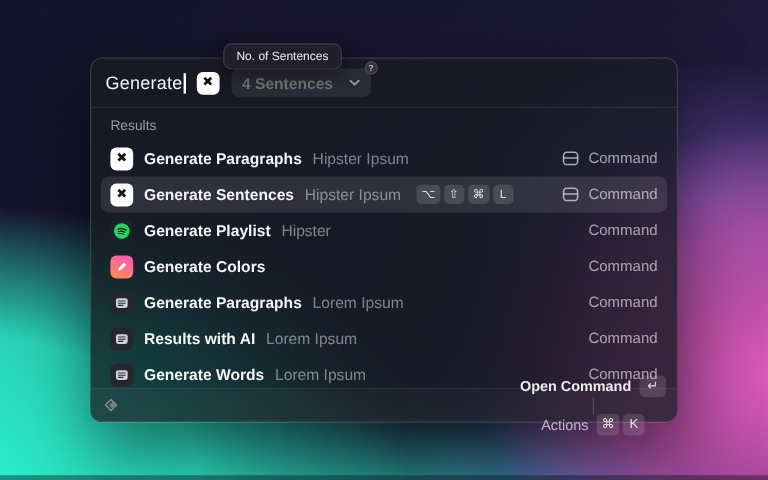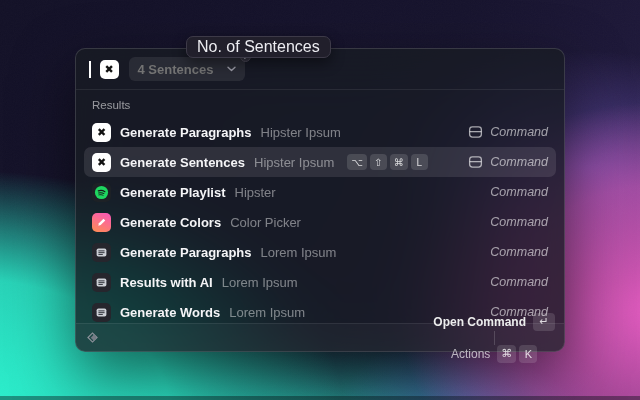--- a/index.html
+++ b/index.html
@@ -19,21 +19,21 @@
   }
   .bg-noise { position:absolute; inset:0; opacity:.5; pointer-events:none; }
   .bottom-edge { position:absolute; left:0; right:0; bottom:0; height:4px;
     background:rgba(8,14,20,0.4); }
 
   
   .tooltip { position:absolute; left:186px; top:36px; height:22px; padding:0 10px;
     display:flex; align-items:center; z-index:40;
     background:#211f2b; border:1px solid #3d3a48; border-radius:7px;
     box-shadow:0 5px 14px rgba(0,0,0,0.45);
-    color:#ececf1; font-size:16px; white-space:nowrap; }
+    color:#ececf1; font-size:10px; white-space:nowrap; }
 
   
   .window { position:absolute; left:75px; top:48px; width:490px; height:304px; z-index:10;
     display:flex; flex-direction:column;
     background:rgba(24,27,34,0.8);
     -webkit-backdrop-filter:blur(30px) saturate(1.4); backdrop-filter:blur(30px) saturate(1.4);
     border:1px solid rgba(255,255,255,0.14); border-radius:10px;
     box-shadow:0 24px 60px rgba(0,0,0,0.5); }
 
   
@@ -68,21 +68,21 @@
   .tile-lorem { background:#26262d; }
   .tile-color { background:linear-gradient(205deg,#fa58b6 5%,#ff9346 110%); }
   .title { font-size:13px; font-weight:600; color:#f5f5f7; white-space:nowrap; }
   .subtitle { margin-left:9px; font-size:13px; color:rgba(255,255,255,0.45); white-space:nowrap; }
   .shortcuts { margin-left:13px; display:flex; gap:3px; }
   .kbd { height:16px; min-width:17px; padding:0 4px; border-radius:4px;
     background:rgba(255,255,255,0.13); color:rgba(255,255,255,0.8);
     font-size:10px; display:flex; align-items:center; justify-content:center; }
   .spacer { flex:1; }
   .accessory { display:flex; align-items:center; gap:7px;
-    color:rgba(255,255,255,0.58); font-size:12.5px;font-style:italic; }
+    color:rgba(255,255,255,0.58); font-size:12.5px; }
   .panel-icon { display:flex; color:rgba(255,255,255,0.62); }
 
   
   .footer { height:28px; flex:none; display:flex; align-items:center; padding:0 9px;
     border-top:1px solid rgba(255,255,255,0.08);
     background:rgba(255,255,255,0.03);
     border-radius:0 0 9px 9px; }
   .footer-right { margin-left:auto; display:flex; align-items:center;flex-direction:column; }
   .footer-action-label { font-size:12px; font-weight:600; color:#eceded; }
   .footer .kbd.big { height:18px; min-width:22px; font-size:11px; margin-left:7px; }
@@ -108,20 +108,21 @@
 </svg>
 <div class="bottom-edge"></div>
 
 <div class="tooltip">
   <span>No. of Sentences</span>
 </div>
 
 <div class="window">
 
   <div class="search-bar">
+    <span class="search-text">Generate</span>
     <span class="caret"></span>
     <span class="ext-slot">
         <span class="icon-tile tile-x">
           <span class="x-glyph">✖</span>
         </span>
       </span>
     <div class="dropdown">
       <span class="dropdown-label">4 Sentences</span>
       <span class="chevron">
         <svg width="9" height="6" viewBox="0 0 9 6">
@@ -204,21 +205,20 @@
   </div>
         <div class="row">
     <span class="icon-slot">
             <span class="icon-tile tile-color">
     <svg width="13" height="13" viewBox="0 0 16 16">
       <path d="M10.4 3.4 L12.6 5.6 L7 11.2 L4.1 11.9 L4.8 9 Z" fill="#ffffff"></path>
     </svg>
   </span>
           </span>
     <span class="title">Generate Colors</span>
-    <span class="subtitle">Color Picker</span>
 
     <span class="spacer"></span>
     <span class="accessory">
 
       <span>Command</span>
     </span>
   </div>
         <div class="row">
     <span class="icon-slot">
             <span class="icon-tile tile-lorem">

